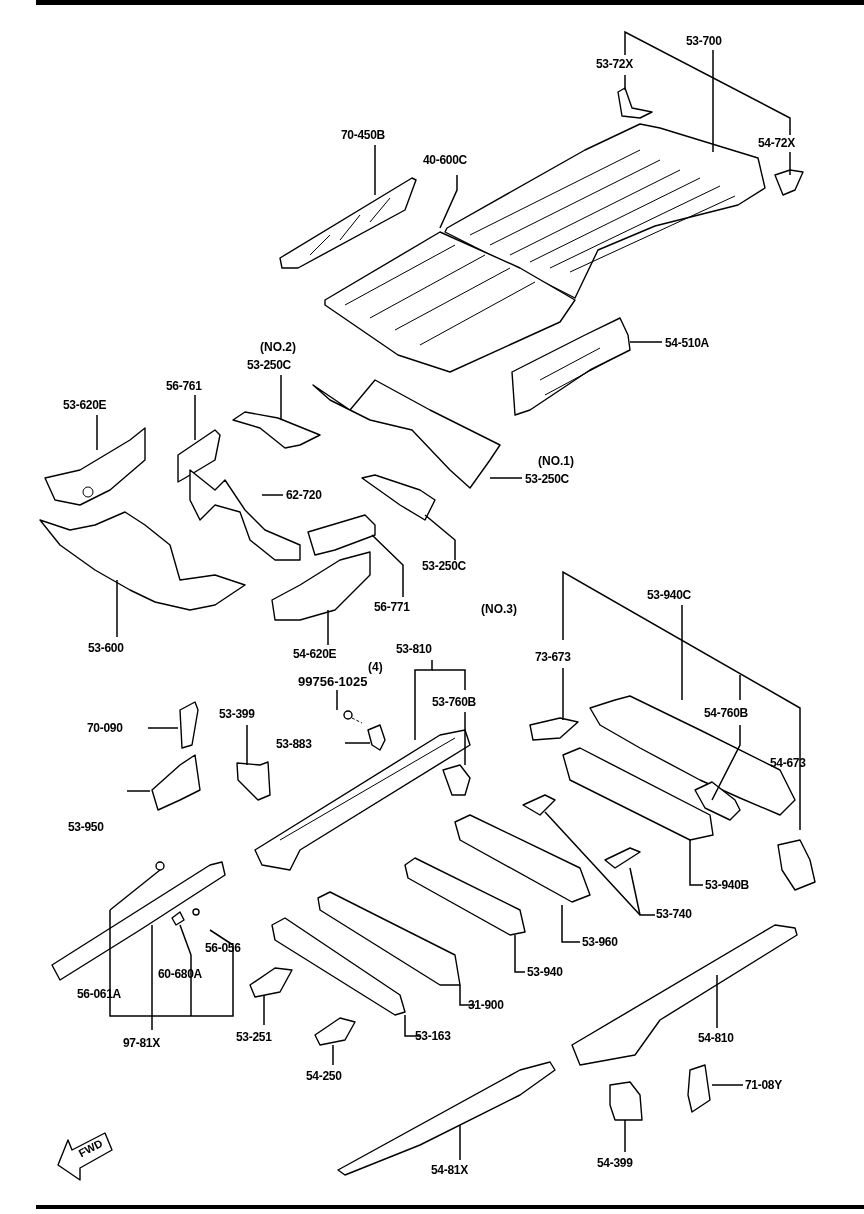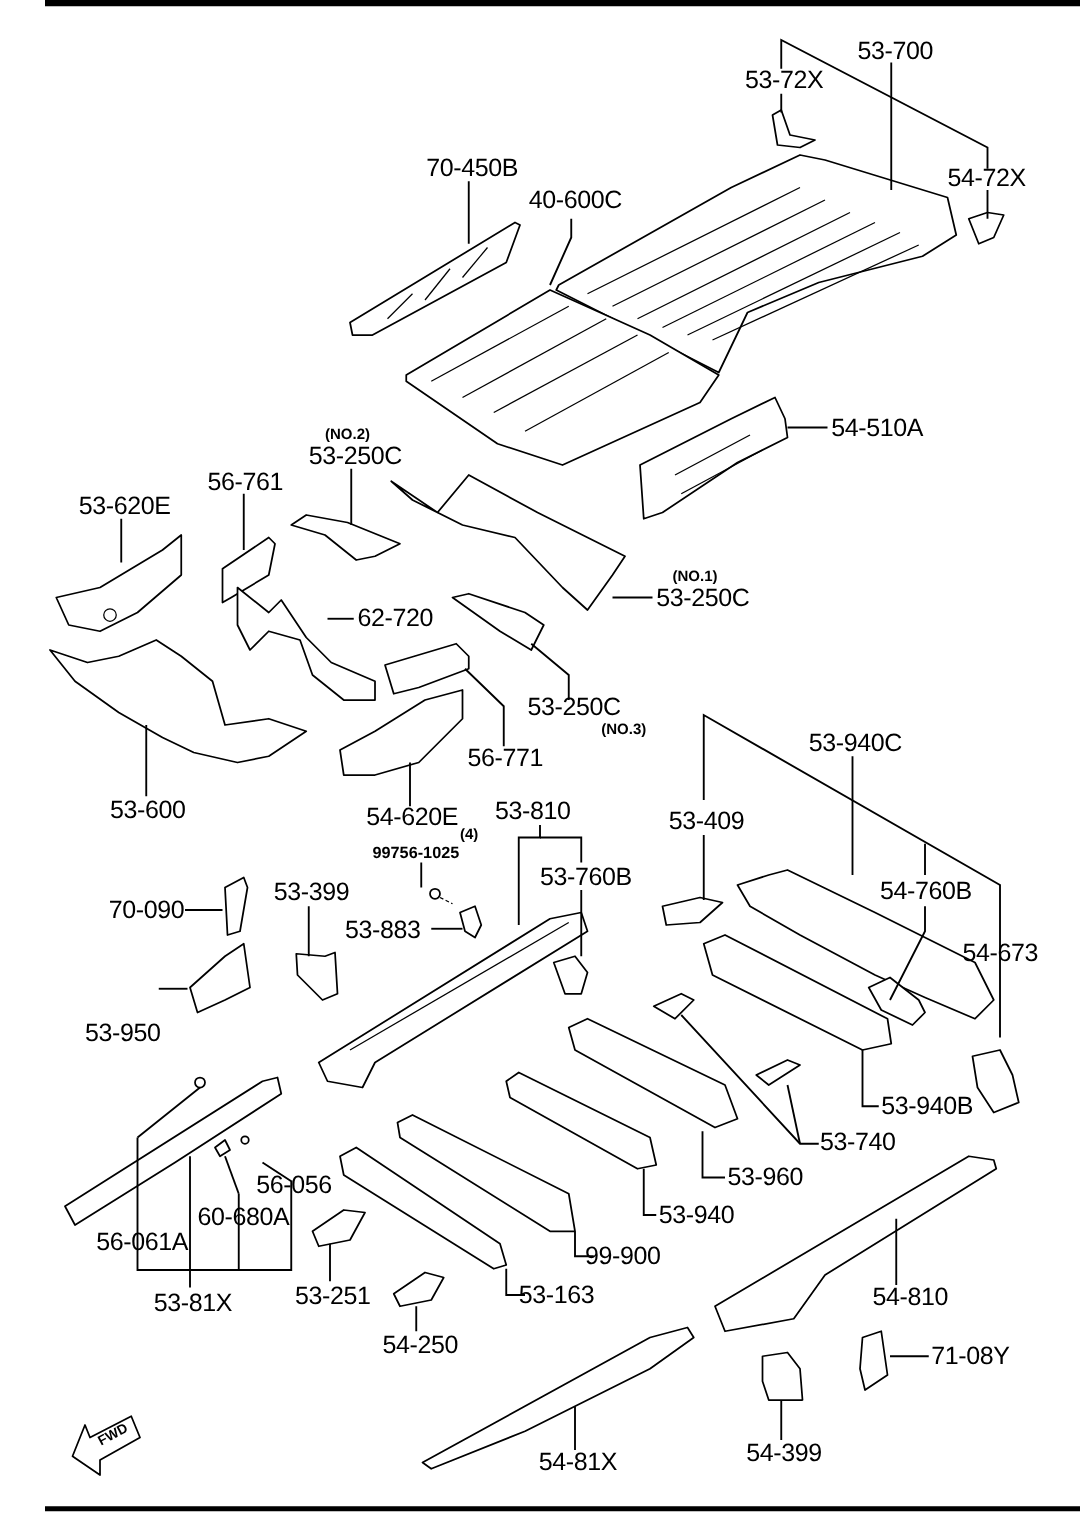--- a/index.html
+++ b/index.html
@@ -1,18 +1,18 @@
 <!DOCTYPE html>
 <html><head>
 <meta charset="utf-8">
 <style>
   html,body{margin:0;padding:0;background:#fff;}
   body{width:864px;height:1214px;position:relative;overflow:hidden;font-family:"Liberation Sans",sans-serif;}
   #diagram{position:absolute;left:0;top:0;width:864px;height:1214px;}
-  .lbl{position:absolute;font-family:"Liberation Sans",sans-serif;font-weight:normal;font-size:20px;color:#000;white-space:nowrap;letter-spacing:-0.3px;line-height:16px;}
+  .lbl{position:absolute;font-family:"Liberation Sans",sans-serif;font-weight:bold;font-size:12px;color:#000;white-space:nowrap;letter-spacing:-0.3px;line-height:16px;}
   .sub{position:absolute;font-family:"Liberation Sans",sans-serif;font-weight:bold;font-size:12px;color:#000;white-space:nowrap;line-height:12px;}
   .small{font-size:13px;}
   .rule{position:absolute;left:36px;width:828px;height:5px;background:#000;}
   svg .part{fill:#fff;stroke:#000;stroke-width:1.4;stroke-linejoin:round;}
   svg .detail{fill:none;stroke:#000;stroke-width:1;}
   svg .lead{fill:none;stroke:#000;stroke-width:1.5;}
 </style>
 </head>
 <body>
 
@@ -199,45 +199,45 @@
 <div class="lbl" style="left:423px;top:152px;">40-600C</div>
 <div class="lbl" style="left:665px;top:335px;">54-510A</div>
 <div class="sub" style="left:260px;top:341px;">(NO.2)</div>
 <div class="lbl" style="left:247px;top:357px;">53-250C</div>
 <div class="lbl" style="left:166px;top:378px;">56-761</div>
 <div class="lbl" style="left:63px;top:397px;">53-620E</div>
 <div class="sub" style="left:538px;top:455px;">(NO.1)</div>
 <div class="lbl" style="left:525px;top:471px;">53-250C</div>
 <div class="lbl" style="left:286px;top:487px;">62-720</div>
 <div class="lbl" style="left:422px;top:558px;">53-250C</div>
-<div class="sub" style="left:433px;top:577px;padding-left:48px;">(NO.3)</div>
+<div class="sub" style="left:433px;top:603px;padding-left:48px;">(NO.3)</div>
 <div class="lbl" style="left:88px;top:640px;">53-600</div>
 <div class="lbl" style="left:374px;top:599px;">56-771</div>
 <div class="lbl" style="left:293px;top:646px;">54-620E</div>
 <div class="lbl" style="left:647px;top:587px;">53-940C</div>
-<div class="lbl" style="left:535px;top:649px;">53-409</div>
+<div class="lbl" style="left:535px;top:649px;">73-673</div>
 <div class="lbl" style="left:396px;top:641px;">53-810</div>
 <div class="sub" style="left:368px;top:661px;">(4)</div>
 <div class="sub small" style="left:298px;top:676px;">99756-1025</div>
 <div class="lbl" style="left:432px;top:694px;">53-760B</div>
 <div class="lbl" style="left:704px;top:705px;">54-760B</div>
 <div class="lbl" style="left:87px;top:720px;">70-090</div>
 <div class="lbl" style="left:219px;top:706px;">53-399</div>
 <div class="lbl" style="left:276px;top:736px;">53-883</div>
 <div class="lbl" style="left:770px;top:755px;">54-673</div>
 <div class="lbl" style="left:68px;top:783px;margin-top:36px;">53-950</div>
 <div class="lbl" style="left:705px;top:877px;">53-940B</div>
 <div class="lbl" style="left:656px;top:906px;">53-740</div>
 <div class="lbl" style="left:582px;top:934px;">53-960</div>
 <div class="lbl" style="left:205px;top:940px;">56-056</div>
 <div class="lbl" style="left:527px;top:964px;">53-940</div>
 <div class="lbl" style="left:77px;top:986px;">56-061A</div>
 <div class="lbl" style="left:158px;top:966px;">60-680A</div>
-<div class="lbl" style="left:468px;top:997px;">99-900</div>
+<div class="lbl" style="left:468px;top:997px;">31-900</div>
 <div class="lbl" style="left:698px;top:1030px;">54-810</div>
-<div class="lbl" style="left:123px;top:1035px;">53-81X</div>
+<div class="lbl" style="left:123px;top:1035px;">97-81X</div>
 <div class="lbl" style="left:236px;top:1029px;">53-251</div>
 <div class="lbl" style="left:415px;top:1028px;">53-163</div>
 <div class="lbl" style="left:306px;top:1068px;">54-250</div>
 <div class="lbl" style="left:745px;top:1077px;">71-08Y</div>
 <div class="lbl" style="left:597px;top:1155px;">54-399</div>
 <div class="lbl" style="left:431px;top:1162px;">54-81X</div>
 <div class="sub" style="left:78px;top:1142px;transform:rotate(-28deg);font-size:11px;">FWD</div>
 
 </body></html>

